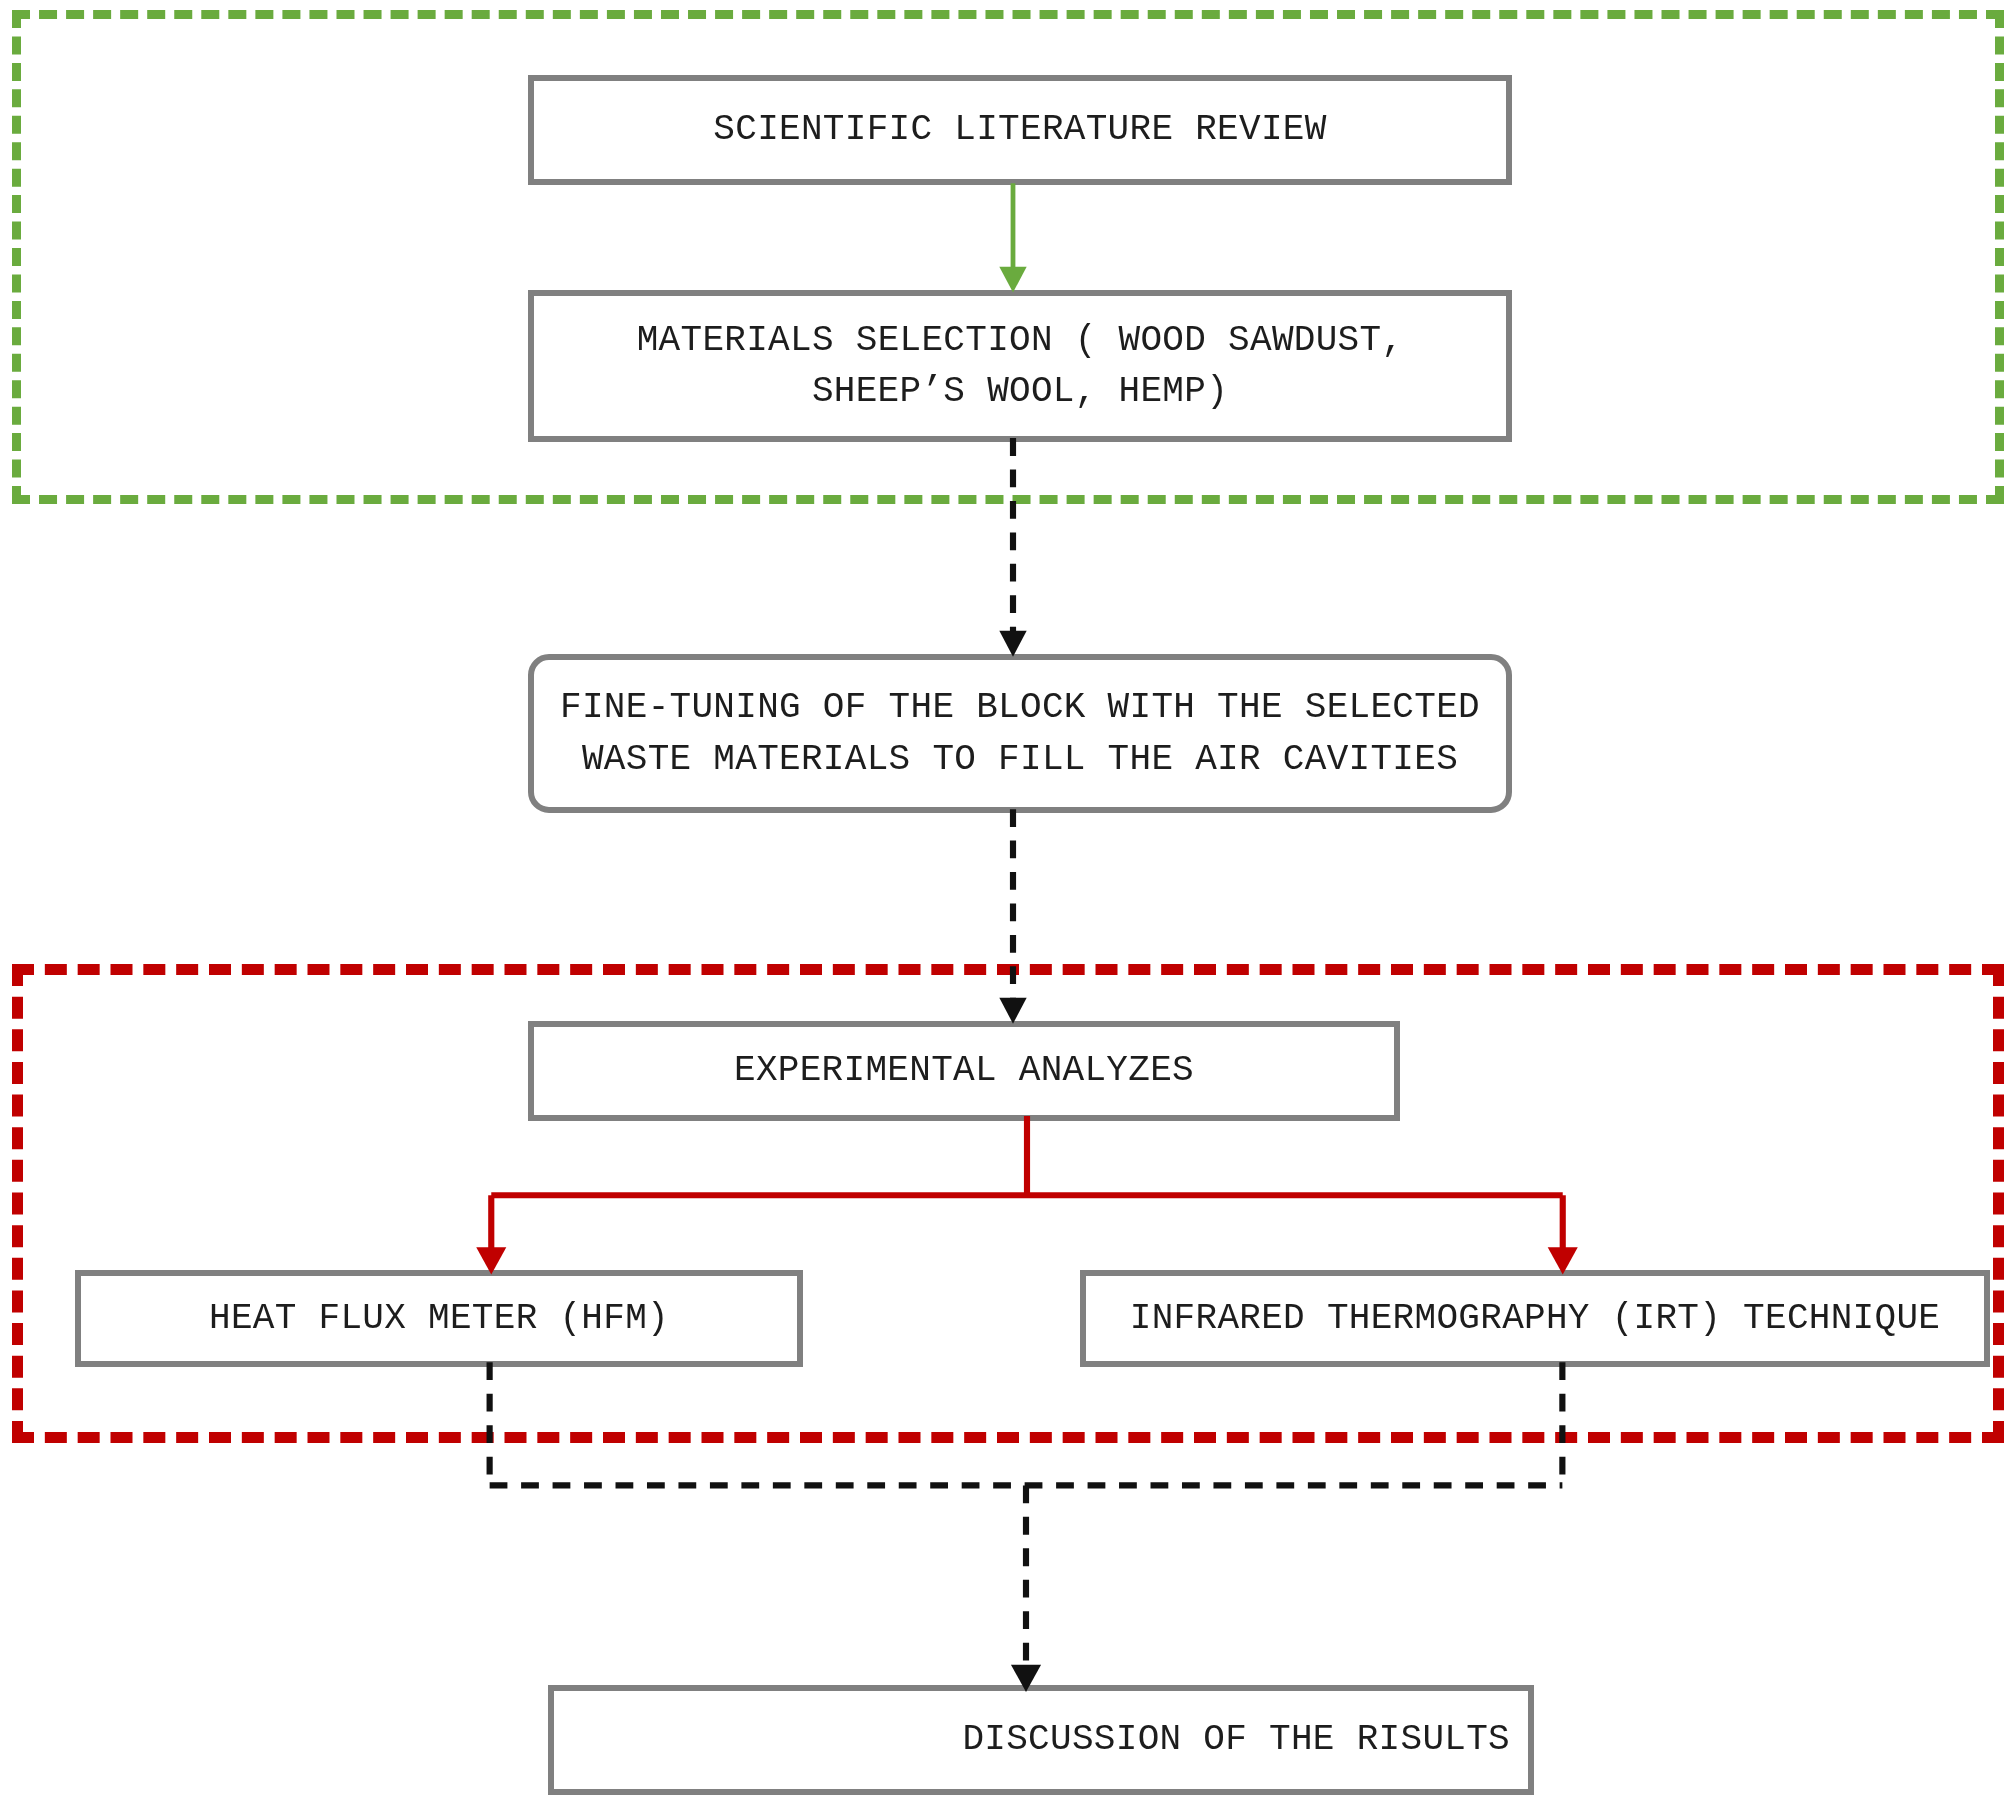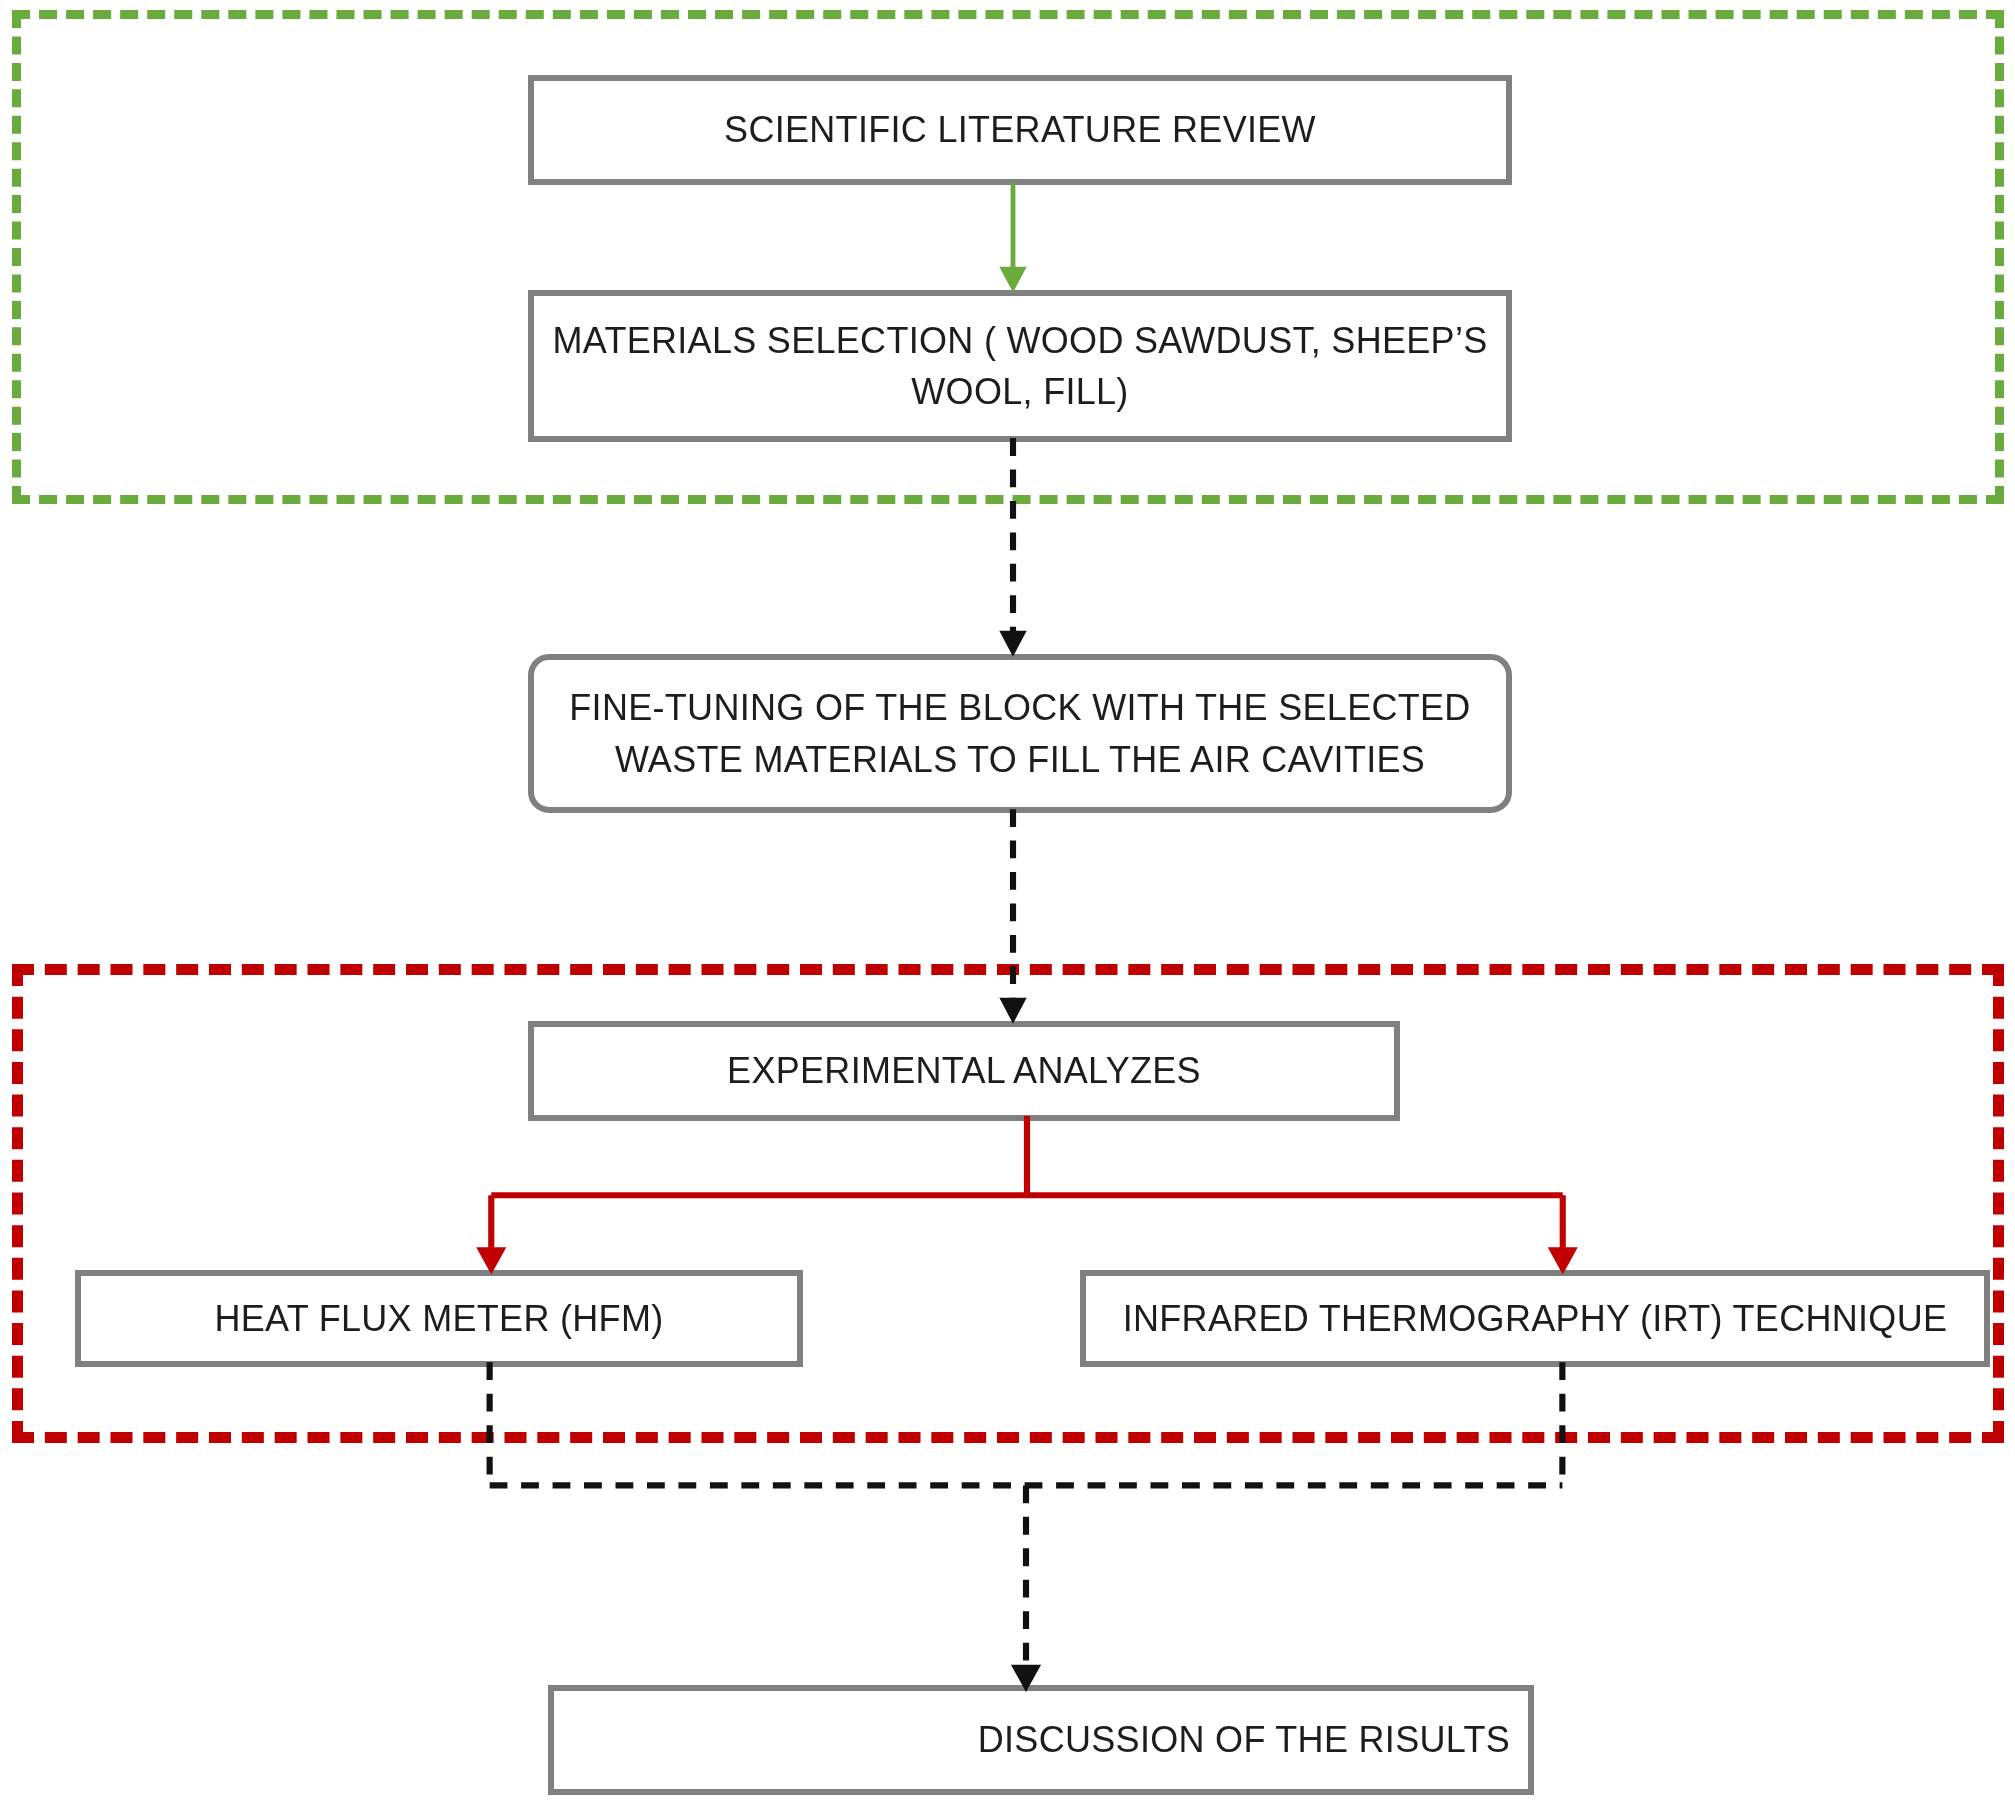--- a/index.html
+++ b/index.html
@@ -44,20 +44,21 @@
     background: #ffffff;
     display: flex;
     align-items: center;
     justify-content: center;
     text-align: center;
     color: #1d1d1d;
     font-size: 36px;
     letter-spacing: 0.3px;
     line-height: 1.42;
     padding: 7px 18px;
+    font-family: Liberation Mono, monospace;
   }
   .node-text {
     display: block;
     width: 100%;
   }
 
   #node-literature   { left: 528px;  top: 75px;  width: 984px; height: 110px; }
   #node-materials    { left: 528px;  top: 290px;  width: 984px; height: 152px; }
   #node-finetuning   { left: 528px;  top: 654px;  width: 984px; height: 159px; border-radius: 21px; }
   #node-experimental { left: 528px;  top: 1021px; width: 872px; height: 100px; }
@@ -85,21 +86,21 @@
 
   <div class="group-box" id="group-green"></div>
 
   <div class="group-box" id="group-red"></div>
 
   <div class="node" id="node-literature">
     <span class="node-text">SCIENTIFIC LITERATURE REVIEW</span>
   </div>
 
   <div class="node" id="node-materials">
-    <span class="node-text">MATERIALS SELECTION ( WOOD SAWDUST, SHEEP’S WOOL, FILL)</span>
+    <span class="node-text">MATERIALS SELECTION ( WOOD SAWDUST, SHEEP’S WOOL, HEMP)</span>
   </div>
 
   <div class="node" id="node-finetuning">
     <span class="node-text">FINE-TUNING OF THE BLOCK WITH THE SELECTED WASTE MATERIALS TO FILL THE AIR CAVITIES</span>
   </div>
 
   <div class="node" id="node-experimental">
     <span class="node-text">EXPERIMENTAL ANALYZES</span>
   </div>
 

